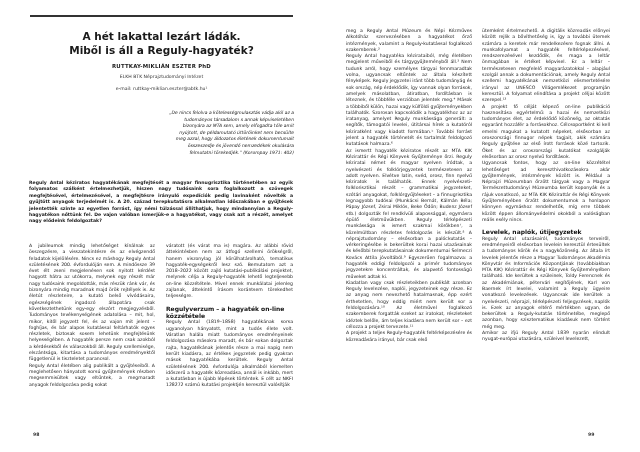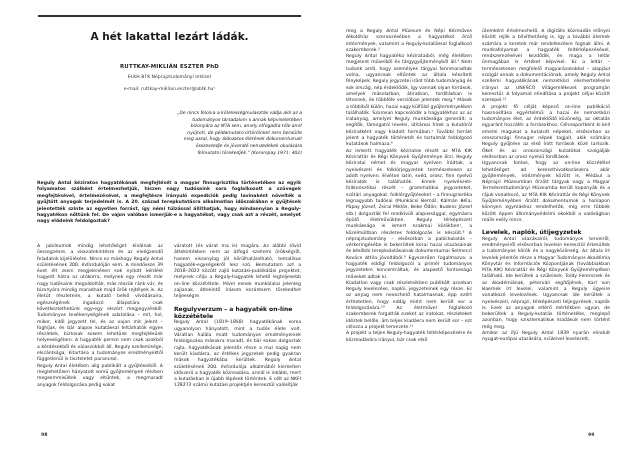--- a/index.html
+++ b/index.html
@@ -1,19 +1,19 @@
 <!DOCTYPE html>
 <html><head>
 <meta charset="utf-8">
 <style>
   html, body { margin:0; padding:0; }
   body { width:640px; height:452px; background:#ffffff; overflow:hidden; position:relative;
          font-family:"DejaVu Sans", sans-serif; color:#222; }
   .page { position:absolute; top:0; height:452px; }
-  .page.left { left:8px; width:320px; }
+  .page.left { left:0; width:320px; }
   .page.right { left:320px; width:320px; }
   .rule { position:absolute; left:30px; top:15px; width:263px; height:2px; background:#333; }
   .title { position:absolute; left:30px; top:29px; width:263px; text-align:center;
            font-family:"DejaVu Sans", sans-serif; font-weight:bold; font-size:10.5px; line-height:14px; color:#1a1a1a; }
   .author { position:absolute; left:30px; top:63px; width:263px; text-align:center; font-weight:bold; font-size:5.4px; letter-spacing:0.2px; color:#222; }
   .affil { position:absolute; left:30px; top:74px; width:263px; text-align:center; font-size:4.6px; color:#333; }
   .email { position:absolute; left:30px; top:86px; width:263px; text-align:center; font-size:4.6px; color:#333; }
   .quote { position:absolute; left:168px; top:110px; width:126px; text-align:right; font-style:italic; font-size:4.5px; line-height:6.6px; color:#222; }
   .abstract { position:absolute; left:29px; top:180px; width:264px; text-align:justify; font-weight:bold; font-size:4.6px; line-height:6.4px; color:#1a1a1a; }
   .col { position:absolute; text-align:justify; font-size:4.6px; line-height:6.3px; color:#222; }
@@ -27,20 +27,21 @@
   .pnum.l { left:33px; }
   .pnum.r { left:268px; }
 </style>
 </head>
 <body>
 
 <div class="page left">
   <div class="rule"></div>
   <div class="title">
     <div>A hét lakattal lezárt ládák.</div>
+    <div>Miből is áll a Reguly-hagyaték?</div>
   </div>
   <div class="author">RUTTKAY-MIKLIÁN ESZTER PhD</div>
   <div class="affil">ELKH BTK Néprajztudományi Intézet</div>
   <div class="email">e-mail: ruttkay-miklian.eszter@abtk.hu¹</div>
   <div class="quote">„De nincs felolva a kötelességmulasztás vádja alól az a tudományos társadalom s annak képviseletében bizonyára az MTA sem, amely elfogadta tőle amit nyújtott, de példamutató úttörőinket nem becsülte meg azzal, hogy áldozatos életének dokumentumait összeszedje és jövendő nemzedékek okulására felmutatni törekedjék.” (Korompay 1971: 402)</div>
   <div class="abstract">Reguly Antal kéziratos hagyatékának megfejtését a magyar finnugrisztika történetében az egyik folyamatos szálként értelmezhetjük, hiszen nagy tudósaink sora foglalkozott a szövegek megfejtésével, értelmezésével, a megfejtésre irányuló expedíciók pedig lavinaként növelték a gyűjtött anyagok terjedelmét is. A 20. század terepkutatásra alkalmatlan időszakában e gyűjtések jelentették szinte az egyetlen forrást, így némi túlzással állíthatjuk, hogy mindannyian a Reguly-hagyatékon nőttünk fel. De vajon valóban ismerjük-e a hagyatékot, vagy csak azt a részét, amelyet nagy elődeink feldolgoztak?</div>
 
   <div class="col col1">
     <p>A jubileumok mindig lehetőséget kínálnak az összegzésre, a visszatekintésre és az elvégzendő feladatok kijelölésére. Nincs ez máshogy Reguly Antal születésének 200. évfordulóján sem. A mindössze 39 évet élt zseni megjelenésen sok nyitott kérdést hagyott hátra az utókorra, melynek egy részét már nagy tudósaink megoldották, más részük ránk vár, és bizonyára mindig maradnak majd örök rejtélyek is. Az életút részleteire, a kutató belső vívódásaira, egészségének ingadozó állapotára csak következtethetünk egy-egy elszórt megjegyzésből. Tudományos tevékenységének adatolása – mit, hol, mikor, kitől jegyzett fel, és az vajon mit jelent – foghíjas, és bár alapos kutatással feltárhatók egyes részletek, biztosak sosem lehetünk megfejtésünk helyességében. A hagyaték persze nem csak azokból a kérdésekből és válaszokból áll. Reguly szellemisége, elszántsága, kitartása a tudományos eredményektől függetlenül is tiszteletet parancsol.</p>
     <p>Reguly Antal életében alig publikált a gyűjtéseiből. A meglehetősen hányatott sorsú gyűjtemények részben megsemmisültek vagy eltűntek, a megmaradt anyagok feldolgozása pedig sokat</p>

